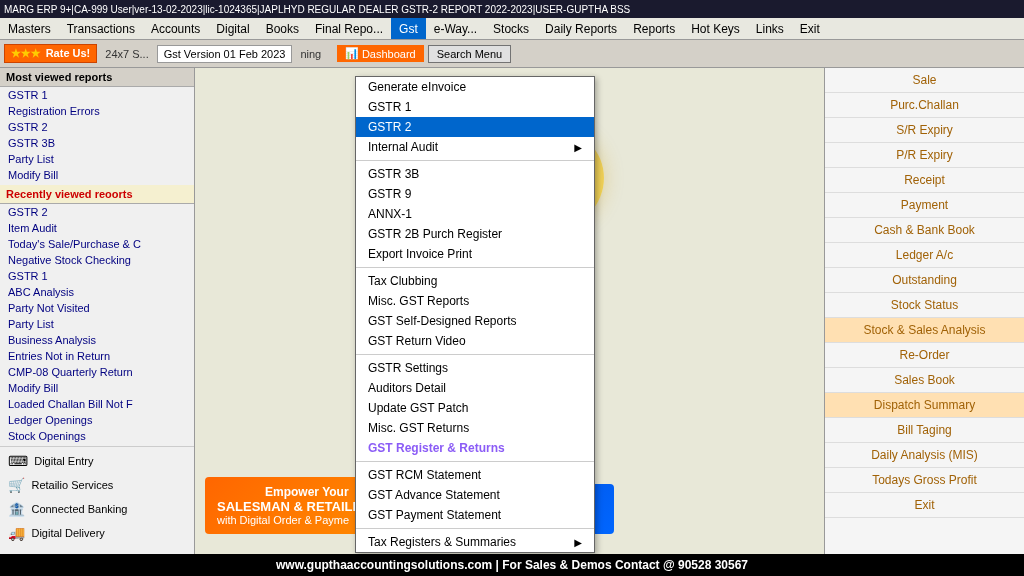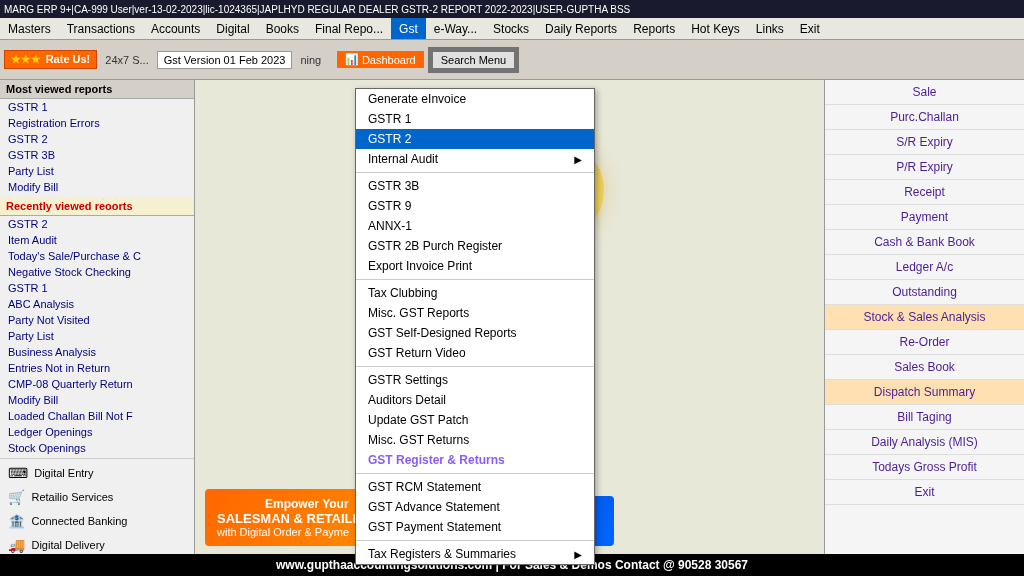--- a/index.html
+++ b/index.html
@@ -30,21 +30,21 @@
       cursor: pointer;
       color: #000;
       height: 100%;
       display: flex;
       align-items: center;
     }
 
     
     #toolbar {
       background: #d4d0c8;
-      height: 40px;
+      height: 28px;
       display: flex;
       align-items: center;
       padding: 2px 4px;
       gap: 4px;
       border-bottom: 1px solid #999;
     }
     .rate-us-btn {
       background: #ff6600;
       color: #fff;
       border: 1px solid #cc4400;
@@ -62,21 +62,21 @@
       border: none;
       padding: 2px 8px;
       font-size: 11px;
       cursor: pointer;
       display: flex;
       align-items: center;
       gap: 3px;
     }
     .search-menu-btn {
       background: #e0e0e0;
-      border: 5px solid #737373;
+      border: 1px solid #737373;
       padding: 2px 8px;
       font-size: 11px;
       cursor: pointer;
     }
 
     
     #main-layout {
       display: flex;
       height: calc(576px - 18px - 22px - 28px - 22px);
     }
@@ -156,21 +156,21 @@
       background: #f5f5f5;
       border-left: 1px solid #999;
       overflow-y: auto;
     }
     .right-panel-item {
       padding: 5px 10px;
       border-bottom: 1px solid #ddd;
       cursor: pointer;
       font-size: 12px;
       text-align: center;
-      color: #4c1d95;
+      color: #a16207;
     }
     .right-panel-item.highlighted { background: #ffe0b2; }
 
     
     #footer {
       background: #000000;
       color: #fff;
       height: 22px;
       display: flex;
       align-items: center;
@@ -434,20 +434,21 @@
   <div id="right-panel">
     <div class="right-panel-item">Sale</div>
     <div class="right-panel-item">Purc.Challan</div>
     <div class="right-panel-item">S/R Expiry</div>
     <div class="right-panel-item">P/R Expiry</div>
     <div class="right-panel-item">Receipt</div>
     <div class="right-panel-item">Payment</div>
     <div class="right-panel-item">Cash &amp; Bank Book</div>
     <div class="right-panel-item">Ledger A/c</div>
     <div class="right-panel-item">Outstanding</div>
+    <div class="right-panel-item">Stock Status</div>
     <div class="right-panel-item highlighted">Stock &amp; Sales Analysis</div>
     <div class="right-panel-item">Re-Order</div>
     <div class="right-panel-item">Sales Book</div>
     <div class="right-panel-item highlighted">Dispatch Summary</div>
     <div class="right-panel-item">Bill Taging</div>
     <div class="right-panel-item">Daily Analysis (MIS)</div>
     <div class="right-panel-item">Todays Gross Profit</div>
     <div class="right-panel-item">Exit</div>
   </div>
 </div>

